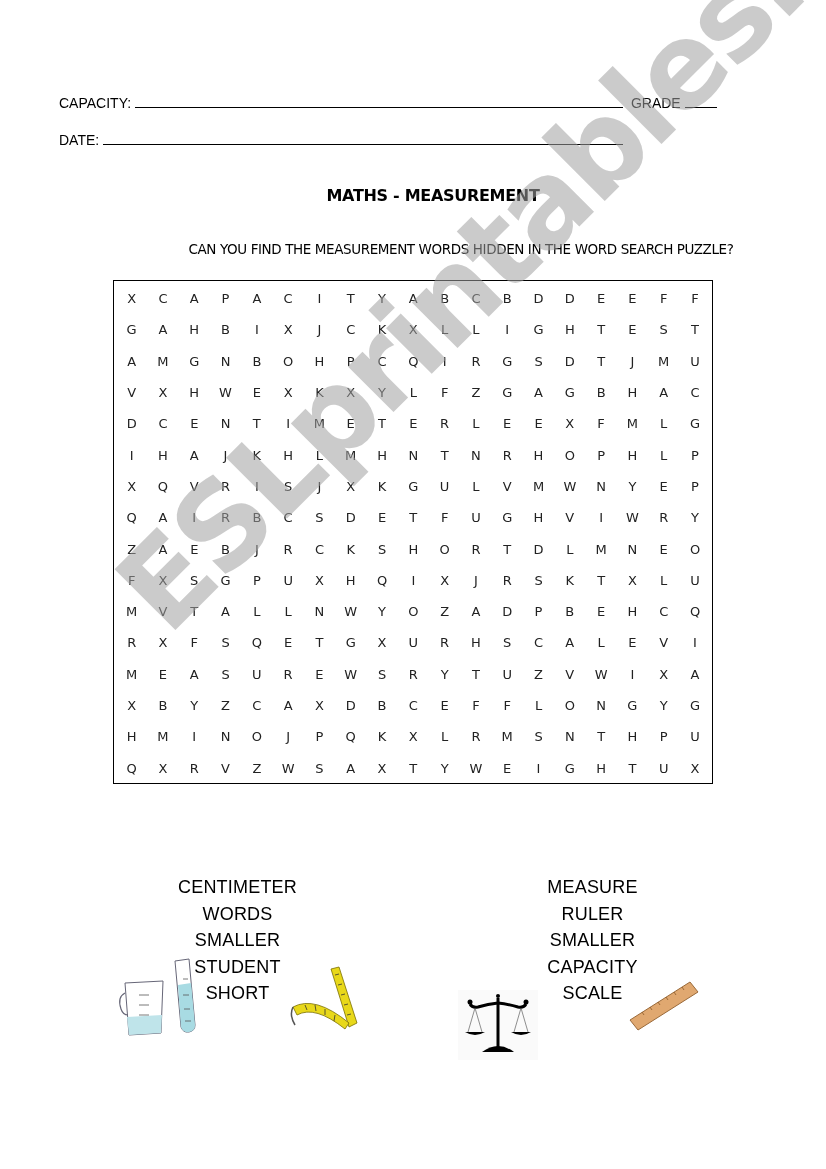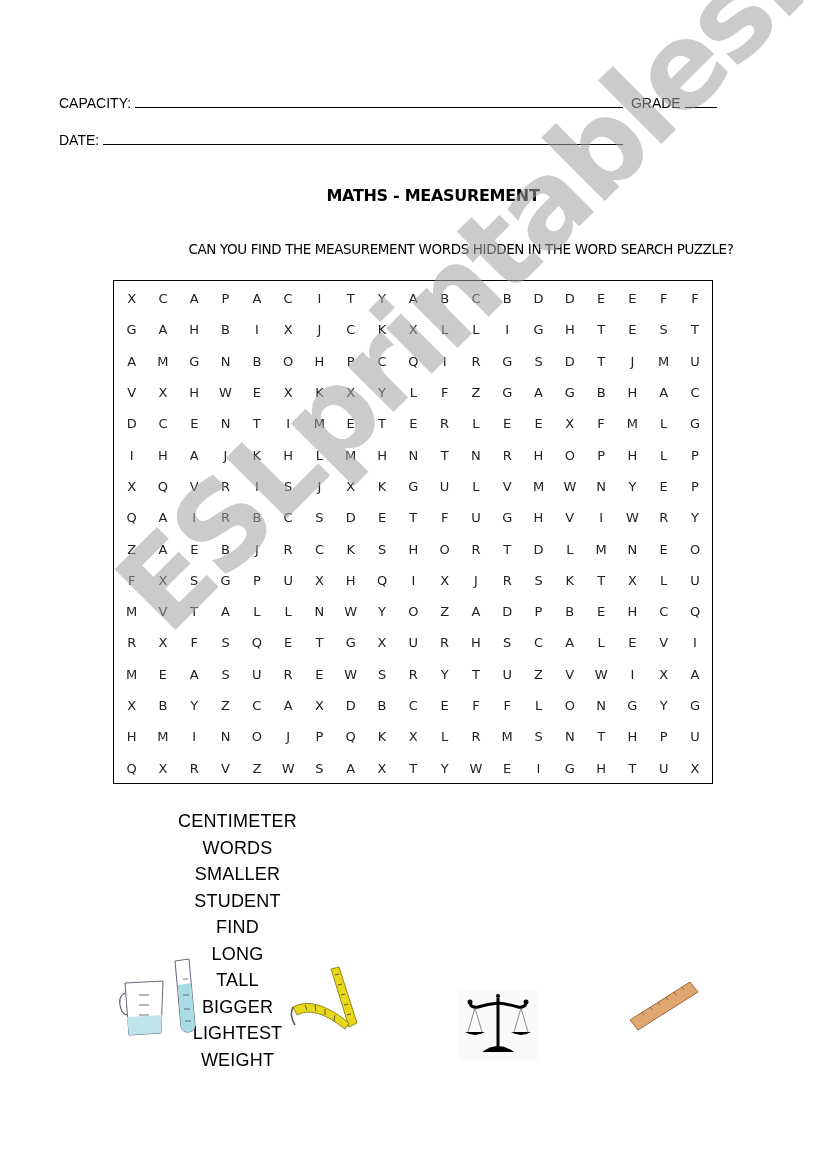--- a/index.html
+++ b/index.html
@@ -9,21 +9,21 @@
     .field-line .blank { display: inline-block; border-bottom: 1px solid #000; height: 12px; vertical-align: baseline; }
     #student-row { top: 95px; }
     #date-row { top: 132px; }
     .title { position: absolute; top: 186px; left: 0; width: 826px; text-align: center; font-family: "DejaVu Sans", sans-serif; font-weight: bold; font-size: 16px; letter-spacing: -0.3px; padding-left: 40px; }
     .instruction { position: absolute; top: 241px; left: 0; width: 826px; text-align: center; font-family: "DejaVu Sans", sans-serif; font-size: 13.5px; letter-spacing: -0.4px; margin-left: 48px; }
     .grid-box { position: absolute; left: 113px; top: 280px; width: 600px; height: 504px; border: 1.5px solid #000; }
     .grid { position: absolute; left: 0; top: 0; width: 100%; height: 100%; padding: 2px 0 0 0; }
     .grid-row { display: flex; height: 31.3px; align-items: center; padding-left: 2px; }
     .cell { width: 31.3px; text-align: center; font-family: "DejaVu Sans", sans-serif; font-size: 13px; color: #222; }
     .watermark { position: absolute; left: 90px; top: 560px; font-family: "DejaVu Sans", sans-serif; font-weight: bold; font-size: 118px; color: rgba(160,160,160,0.55); transform: rotate(-45deg); transform-origin: left top; white-space: nowrap; letter-spacing: -4px; pointer-events: none; }
-    .wordlist { position: absolute; top: 808px; left: 150px; width: 530px; display: flex; justify-content: space-between; flex-direction: column; }
+    .wordlist { position: absolute; top: 874px; left: 150px; width: 530px; display: flex; justify-content: space-between; }
     .wcol { display: flex; flex-direction: column; align-items: center; width: 175px; }
     .word { font-family: "Liberation Sans", sans-serif; font-size: 18px; line-height: 26.5px; letter-spacing: 0.2px; }
     .pic { position: absolute; }
   </style>
 </head>
 <body>
 
 <div id="student-row" class="field-line">
   <span>CAPACITY:</span>
   <span class="blank" style="width:488px;"></span>
@@ -381,28 +381,28 @@
 </div>
 
 <div class="watermark">ESLprintables.com</div>
 
 <div class="wordlist">
   <div class="wcol">
     <span class="word">CENTIMETER</span>
     <span class="word">WORDS</span>
     <span class="word">SMALLER</span>
     <span class="word">STUDENT</span>
-    <span class="word">FIND</span>
+    <span class="word">SHORT</span>
   </div>
   <div class="wcol">
-    <span class="word">LONG</span>
-    <span class="word">TALL</span>
-    <span class="word">BIGGER</span>
-    <span class="word">LIGHTEST</span>
-    <span class="word">WEIGHT</span>
+    <span class="word">MEASURE</span>
+    <span class="word">RULER</span>
+    <span class="word">SMALLER</span>
+    <span class="word">CAPACITY</span>
+    <span class="word">SCALE</span>
   </div>
 </div>
 
 <svg class="pic" style="left:115px;top:955px;" width="85" height="85" viewBox="0 0 85 85">
   <path d="M10 28 L48 26 L46 78 L14 80 Z" fill="#ffffff" stroke="#667" stroke-width="1"></path>
   <path d="M12 62 L47 60 L46 78 L14 80 Z" fill="#bfe4ea"></path>
   <path d="M10 38 Q2 42 6 54 Q8 60 13 60" fill="none" stroke="#667" stroke-width="1.2"></path>
   <line x1="24" y1="40" x2="34" y2="40" stroke="#555" stroke-width="0.8"></line>
   <line x1="24" y1="50" x2="34" y2="50" stroke="#555" stroke-width="0.8"></line>
   <line x1="24" y1="60" x2="34" y2="60" stroke="#555" stroke-width="0.8"></line>

